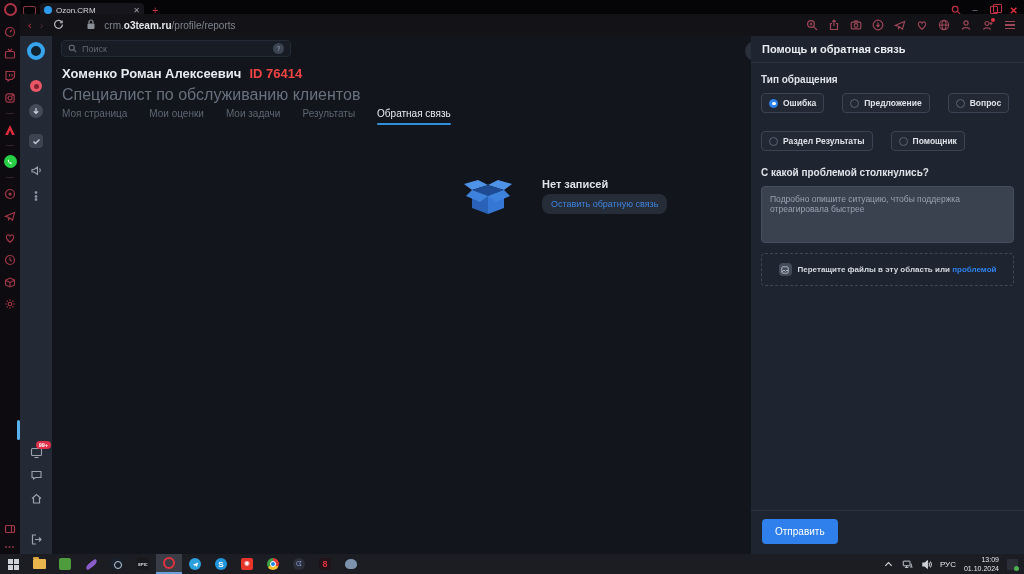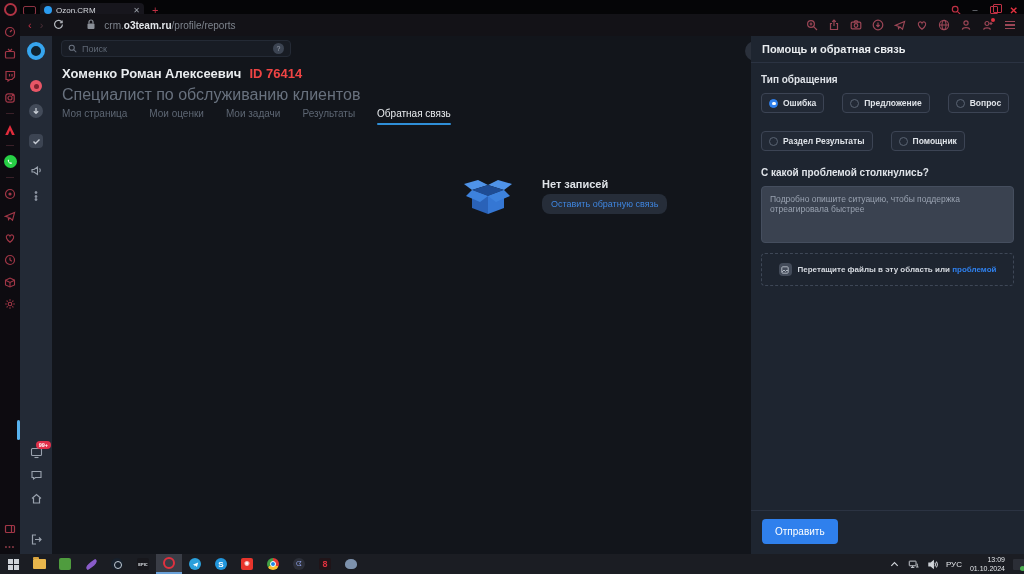--- a/index.html
+++ b/index.html
@@ -128,21 +128,21 @@
   .opera-ring { width:12px; height:12px; border:2.5px solid #e0313f; border-radius:50%; }
   .tg-circle { width:12px; height:12px; background:#2ba0dc; border-radius:50%; display:flex; align-items:center; justify-content:center; color:#fff; }
   .tg-circle svg { width:7px; height:7px; }
   .skype { width:12px; height:12px; background:#2196dc; border-radius:50%; color:#fff; font-size:8px; font-weight:bold; display:flex; align-items:center; justify-content:center; }
   .redapp { width:12px; height:12px; background:#e8352c; border-radius:2px; display:flex; align-items:center; justify-content:center; color:#fff; font-size:7px; }
   .chrome { width:12px; height:12px; border-radius:50%; background:conic-gradient(#e53935 0 33%, #fbc02d 33% 66%, #43a047 66% 100%); position:relative; }
   .chrome:after { content:""; position:absolute; left:3px; top:3px; width:6px; height:6px; background:#1e88e5; border:1px solid #fff; border-radius:50%; box-sizing:border-box; }
   .discord { width:12px; height:12px; background:#2c2f38; border-radius:50%; display:flex; align-items:center; justify-content:center; color:#8ea0e8; font-size:7px; }
   .red8 { width:12px; height:12px; background:#201418; border-radius:2px; color:#e0313f; font-size:9px; font-weight:bold; display:flex; align-items:center; justify-content:center; }
   .paw { width:12px; height:10px; background:#7d92ad; border-radius:50% 50% 40% 40%; }
-  .tray { margin-left:auto; display:flex; align-items:center; gap:8px; color:#cfd3d8; }
+  .tray { margin-left:auto; display:flex; align-items:center; gap:8px; padding-right:6px; color:#cfd3d8; }
   .tray svg { width:11px; height:11px; }
   .tray-lang { font-size:8px; color:#e3e6ea; }
   .tray-clock { text-align:right; font-size:7px; color:#e3e6ea; line-height:1.3; }
   .tray-notif { width:11px; height:11px; background:#2b2e36; border-radius:1px; position:relative; }
   .tray-notif:after { content:""; position:absolute; right:-1px; bottom:-1px; width:5px; height:5px; background:#4caf50; border-radius:50%; }
 </style>
 </head>
 <body>
 
 <div class="screen">

